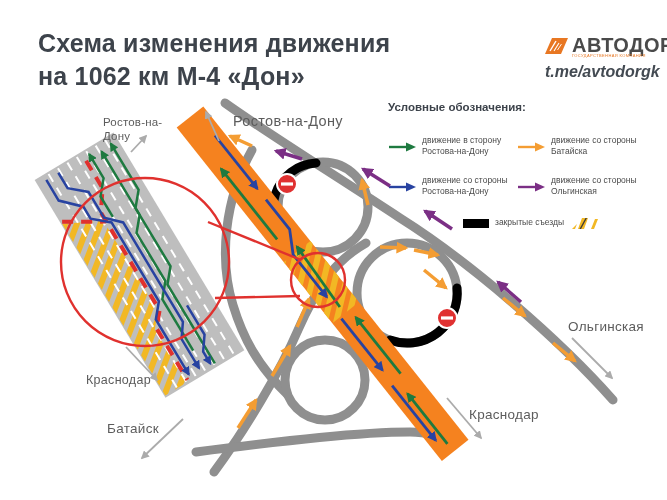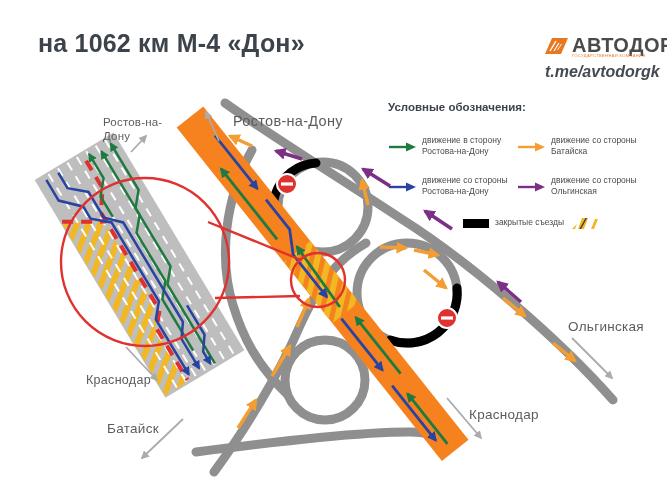--- a/index.html
+++ b/index.html
@@ -23,20 +23,21 @@
   svg text{font-family:"Liberation Sans",sans-serif;}
   .city{fill:#5c5c5c;font-size:13.5px;letter-spacing:.3px;}
   .city-small{fill:#5c5c5c;font-size:11.5px;letter-spacing:.2px;}
 </style>
 </head>
 <body>
 
 <div class="stage">
 
   <div class="title">
+    <div>Схема изменения движения</div>
     <div>на 1062 км М-4 «Дон»</div>
   </div>
 
   <div class="logo">
     <div class="logo-row">
       <span>
         <svg width="23" height="16" viewBox="0 0 23 16">
           <polygon points="0,16 7,0 23,0 16,16" fill="#E87722"></polygon>
           <line x1="5" y1="13" x2="11" y2="3" stroke="#fff" stroke-width="1.4"></line>
           <line x1="9" y1="13" x2="14" y2="5" stroke="#fff" stroke-width="1.1"></line>

